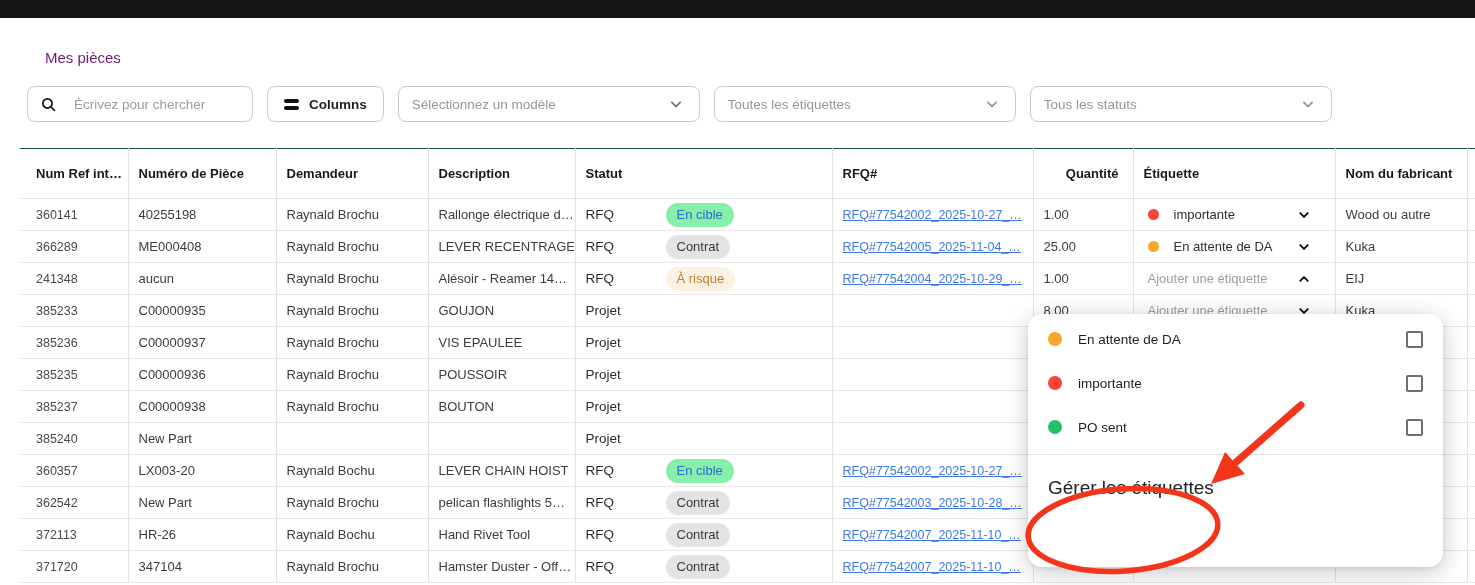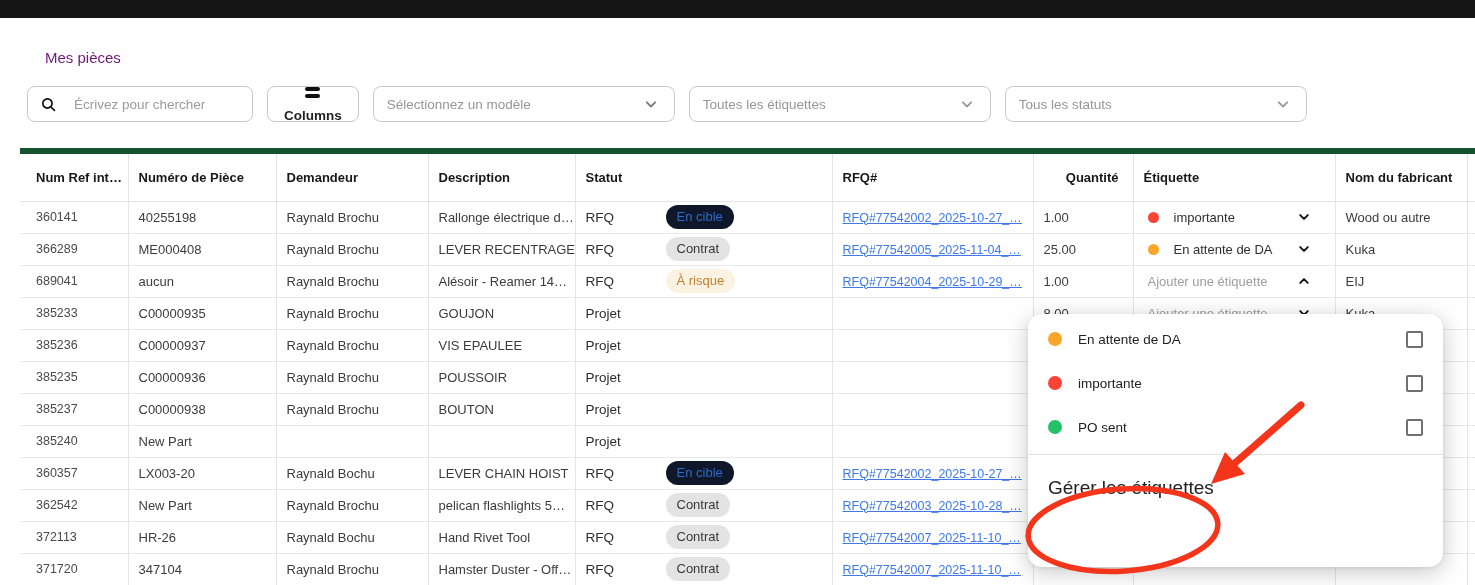--- a/index.html
+++ b/index.html
@@ -14,43 +14,43 @@
 
   
   .toolbar { position:absolute; left:27px; top:86px; display:flex; gap:14px; align-items:center; }
   .tb-box {
     height:36px; border:1px solid #c9c9c9; border-radius:8px; background:#fff;
     display:flex; align-items:center; font-size:13.5px; color:#1f1f1f;
   }
   .search { width:226px; padding:0 12px; gap:17px; }
   .search input { border:none; outline:none; flex:1; font-size:13.5px; font-family:inherit; color:#333; min-width:0; background:transparent;}
   .search input::placeholder { color:#9b9b9b; }
-  .btn { padding:0 16px; gap:10px; font-weight:600; cursor:pointer;flex-direction:column; }
+  .btn { padding:0 16px; gap:10px; font-weight:600; cursor:pointer; }
   .sel { width:302px; padding:0 13px; justify-content:space-between; color:#969696; cursor:pointer; }
   .sel .sel-label { overflow:hidden; white-space:nowrap; }
   .icon-cols { display:flex; flex-direction:column; gap:3px; }
   .icon-cols span { display:block; width:15px; height:4px; background:#111; border-radius:2px; }
   .icon-filter { display:flex; flex-direction:column; gap:4px; align-items:center; }
   .icon-filter span:nth-child(1){ width:16px; height:2.5px; background:#111; border-radius:2px;}
   .icon-filter span:nth-child(2){ width:8px;  height:2.5px; background:#111; border-radius:2px;}
 
   
   .grid { position:absolute; left:20px; top:148px; width:1455px; border-collapse:collapse; table-layout:fixed; }
   .grid th, .grid td { border-right:1px solid #e4e4e4; overflow:hidden; white-space:nowrap; text-overflow:clip; }
   .grid th:last-child, .grid td:last-child { border-right:none; }
-  .grid thead th { height:50px; border-top:6px solid #14532d; border-bottom:1px solid #e4e4e4;
+  .grid thead th { height:50px; border-top:1px solid #14532d; border-bottom:1px solid #e4e4e4;
     font-size:13px; font-weight:700; color:#181818; text-align:left; padding-left:10px; }
   .grid thead th.h-ref { padding-left:16px; }
   .grid thead th.h-num { text-align:right; padding-right:14px; }
   .grid tbody td { height:32px; border-bottom:1px solid #e8e8e8; font-size:13px; color:#3c3c3c; padding-left:10px; }
   .grid td.c-ref { padding-left:16px; font-size:12.5px; color:#4a4a4a;}
   .grid td.c-status { position:relative; font-size:13.5px; color:#2d2d2d; }
   .badge { position:absolute; left:90px; top:50%; transform:translateY(-50%);
     height:24px; line-height:24px; padding:0 11px; border-radius:13px; font-size:13px; }
-  .badge.blue   { background:#0f172a; color:#2f6ac6; }
+  .badge.blue   { background:#86efac; color:#2f6ac6; }
   .badge.gray   { background:#e3e3e3; color:#383838; }
   .badge.orange { background:#fcf2e2; color:#bd7e2e; }
   .rfq-link { color:#3e79e6; font-size:12.5px; text-decoration:underline; cursor:pointer; }
   .c-label { position:relative; }
   .label-wrap { display:flex; align-items:center; gap:15px; padding-left:4px; }
   .dot { width:11px; height:11px; border-radius:50%; flex:none; }
   .label-text { font-size:13px; color:#2f2f2f; }
   .label-text.ph { color:#9e9e9e; padding-left:0; }
   .cell-chevron { position:absolute; right:22px; top:50%; transform:translateY(-50%); display:flex; cursor:pointer; }
 
@@ -183,21 +183,21 @@
           <span class="cell-chevron">
             <svg width="18" height="18" viewBox="0 0 24 24" fill="none" stroke="#141414" stroke-width="2.6" stroke-linecap="round" stroke-linejoin="round">
               <path d="M7 9.5l5 5 5-5"></path>
             </svg>
           </span>
         </td>
         <td class="c-manuf">Kuka</td>
         <td class="c-fill"></td>
       </tr>
       <tr>
-        <td class="c-ref">689041</td>
+        <td class="c-ref">241348</td>
         <td class="c-part">aucun</td>
         <td class="c-req">Raynald Brochu</td>
         <td class="c-desc">Alésoir - Reamer 14…</td>
         <td class="c-status"><span>RFQ</span><span class="badge orange">À risque</span></td>
         <td class="c-rfq"><a class="rfq-link">RFQ#77542004_2025-10-29_…</a></td>
         <td class="c-qty">1.00</td>
         <td class="c-label">
           <div class="label-wrap">
             <span class="label-text ph">Ajouter une étiquette</span>
           </div>

